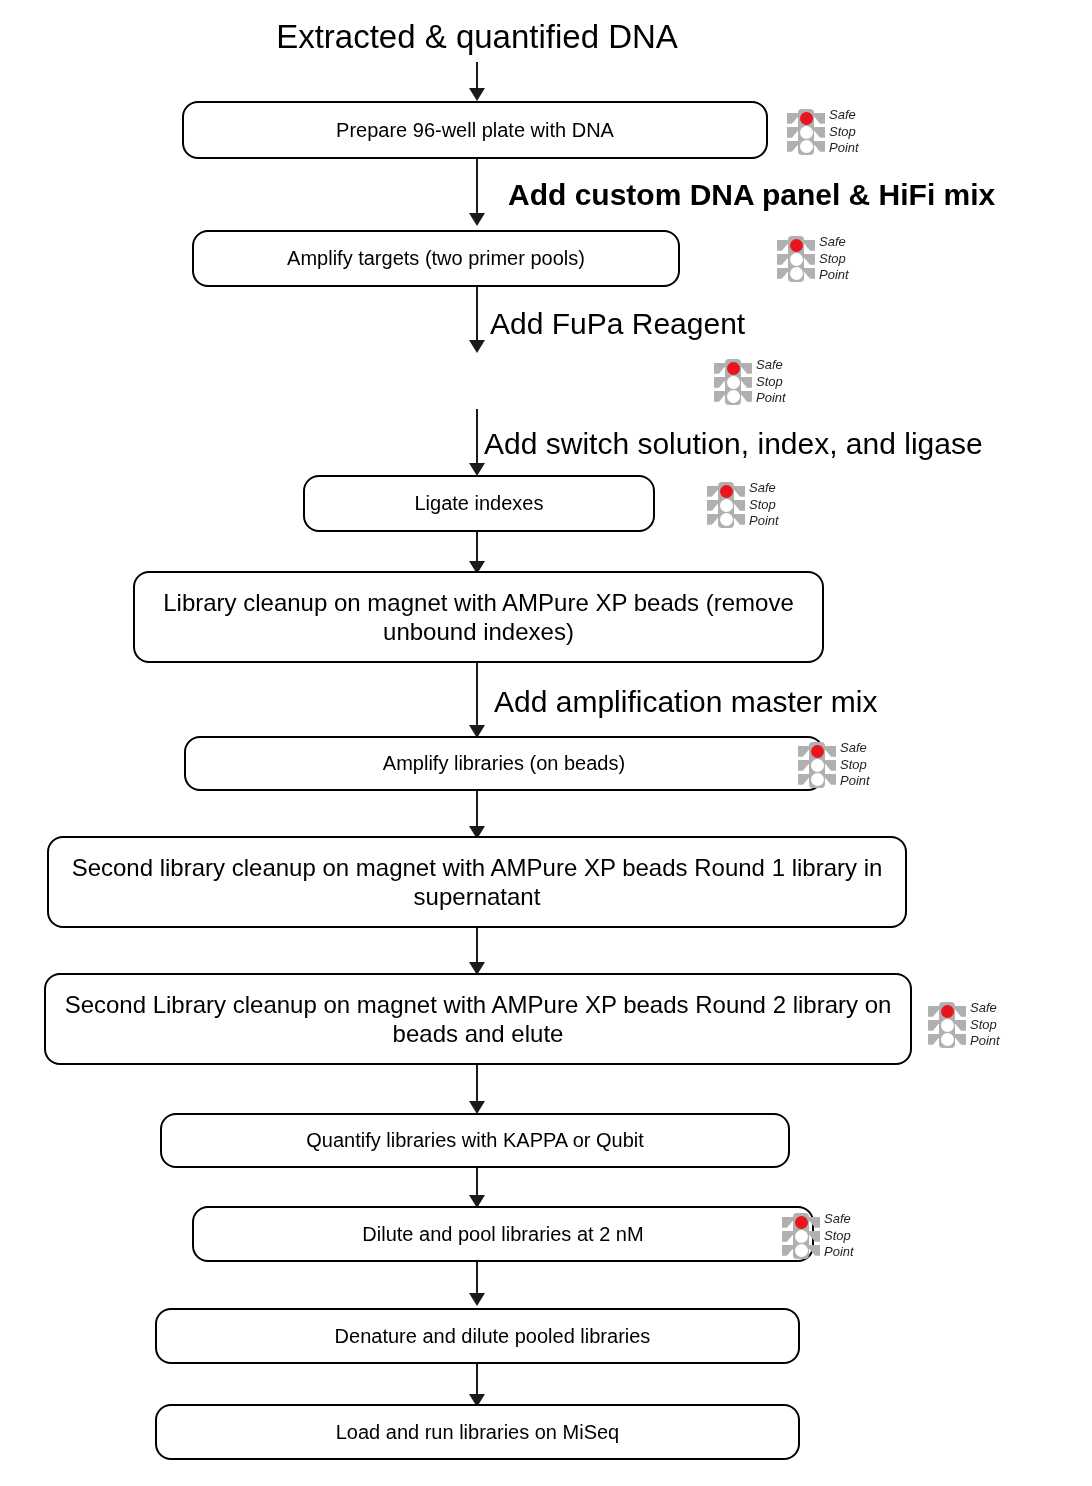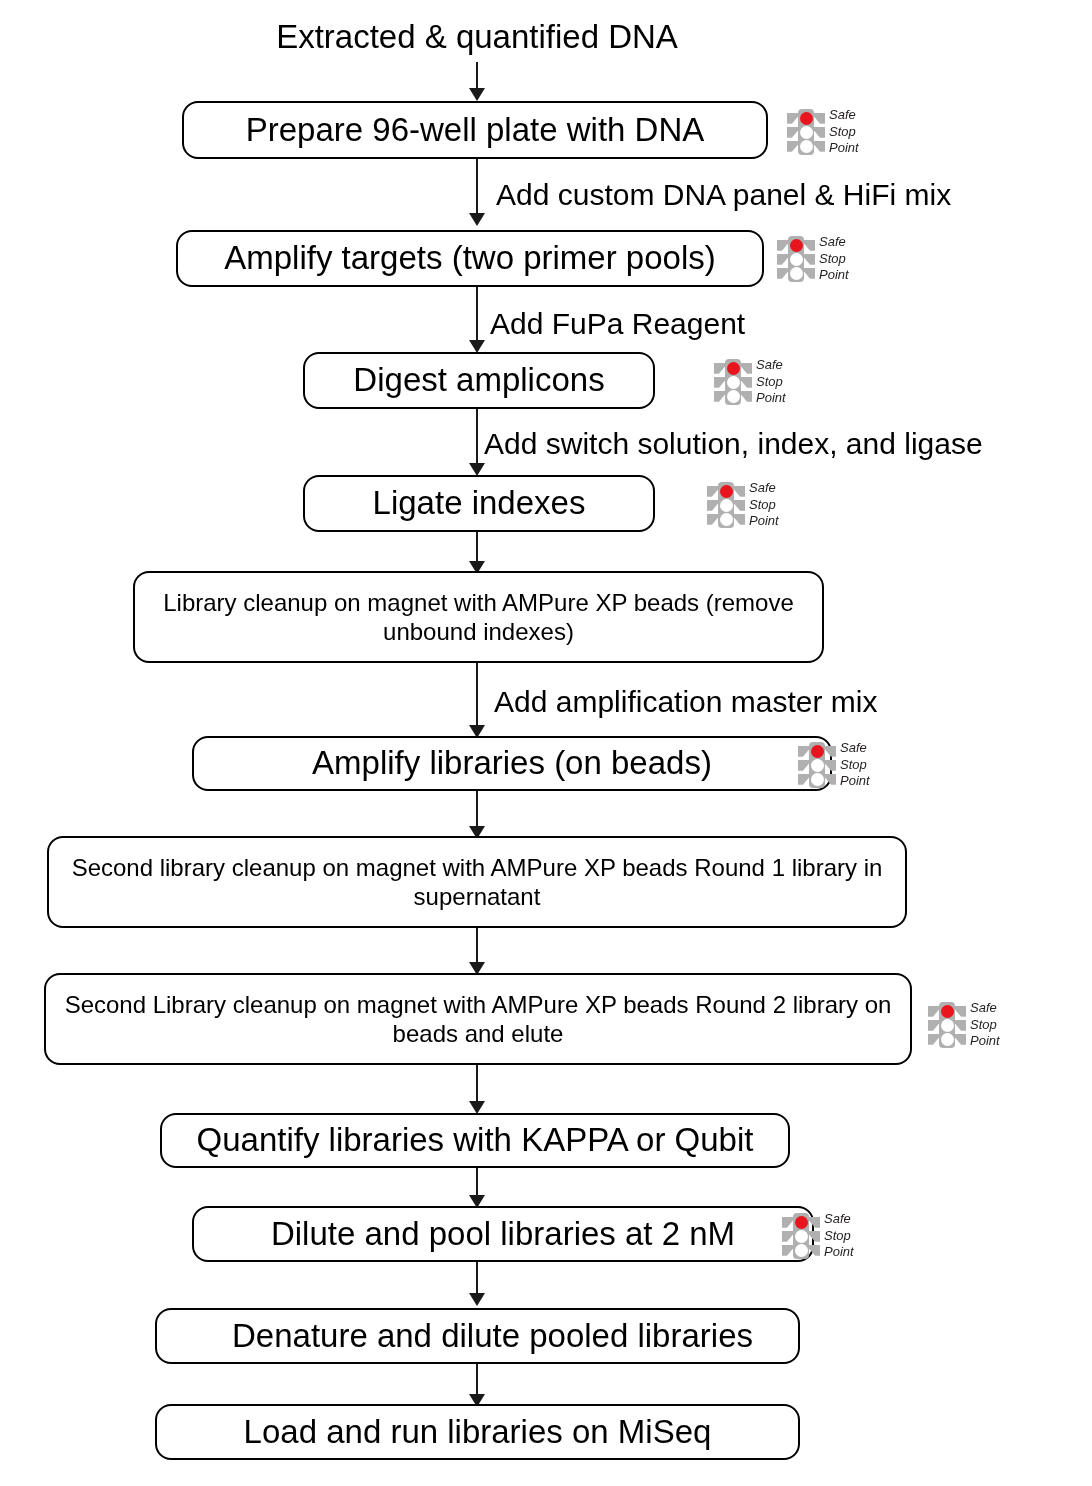--- a/index.html
+++ b/index.html
@@ -33,21 +33,21 @@
   
   .node {
     position: absolute;
     border: 2.5px solid #000000;
     border-radius: 16px;
     background: #ffffff;
     display: flex;
     align-items: center;
     justify-content: center;
     text-align: center;
-    font-size: 33px;
+    font-size: 20px;
     line-height: 1.22;
     padding: 4px 14px;
     color: #000;
   }
   .node.two-line { font-size: 24px; }
 
   
   .edge-label {
     position: absolute;
     font-size: 30px;
@@ -156,23 +156,23 @@
     </div>
     <div class="ssp-text">
       <div>Safe</div>
       <div>Stop</div>
       <div>Point</div>
     </div>
   </div>
 
   <div class="connector" style="left:476px; top:159px; height:59px;"></div>
   <div class="arrowhead" style="left:469px; top:213px;"></div>
-  <div class="edge-label" style="left:496px; top:178px;">Add custom DNA panel &amp; HiFi mix</div>
-
-  <div class="node" style="left:176px; top:230px; width:588px; height:57px;align-items:center;">
+  <div class="edge-label" style="left:508px; top:178px;font-weight:bold;">Add custom DNA panel &amp; HiFi mix</div>
+
+  <div class="node" style="left:192px; top:230px; width:488px; height:57px;align-items:center;">
     <span>Amplify targets (two primer pools)</span>
   </div>
   <div class="ssp" style="left:777px; top:234px;">
     <div class="ssp-light">
       <div class="wing left w1"></div>
         <div class="wing right w1"></div>
       <div class="wing left w2"></div>
         <div class="wing right w2"></div>
       <div class="wing left w3"></div>
         <div class="wing right w3"></div>
@@ -185,23 +185,20 @@
       <div>Safe</div>
       <div>Stop</div>
       <div>Point</div>
     </div>
   </div>
 
   <div class="connector" style="left:476px; top:287px; height:60px;"></div>
   <div class="arrowhead" style="left:469px; top:340px;"></div>
   <div class="edge-label" style="left:490px; top:307px;">Add FuPa Reagent</div>
 
-  <div class="node" style="left:303px; top:352px; width:352px; height:57px;">
-    <span>Digest amplicons</span>
-  </div>
   <div class="ssp" style="left:714px; top:357px;">
     <div class="ssp-light">
       <div class="wing left w1"></div>
         <div class="wing right w1"></div>
       <div class="wing left w2"></div>
         <div class="wing right w2"></div>
       <div class="wing left w3"></div>
         <div class="wing right w3"></div>
       <div class="ssp-body"></div>
       <div class="ssp-bulb b1 on"></div>
@@ -246,21 +243,21 @@
   <div class="arrowhead" style="left:469px; top:561px;"></div>
 
   <div class="node two-line" style="left:133px; top:571px; width:691px; height:92px;">
     <span>Library cleanup on magnet with AMPure XP beads (remove unbound indexes)</span>
   </div>
 
   <div class="connector" style="left:476px; top:663px; height:67px;"></div>
   <div class="arrowhead" style="left:469px; top:725px;"></div>
   <div class="edge-label" style="left:494px; top:685px;">Add amplification master mix</div>
 
-  <div class="node" style="left:192px; top:736px; width:640px; height:55px;">
+  <div class="node" style="left:184px; top:736px; width:640px; height:55px;">
     <span>Amplify libraries (on beads)</span>
   </div>
   <div class="ssp" style="left:798px; top:740px;">
     <div class="ssp-light">
       <div class="wing left w1"></div>
         <div class="wing right w1"></div>
       <div class="wing left w2"></div>
         <div class="wing right w2"></div>
       <div class="wing left w3"></div>
         <div class="wing right w3"></div>

